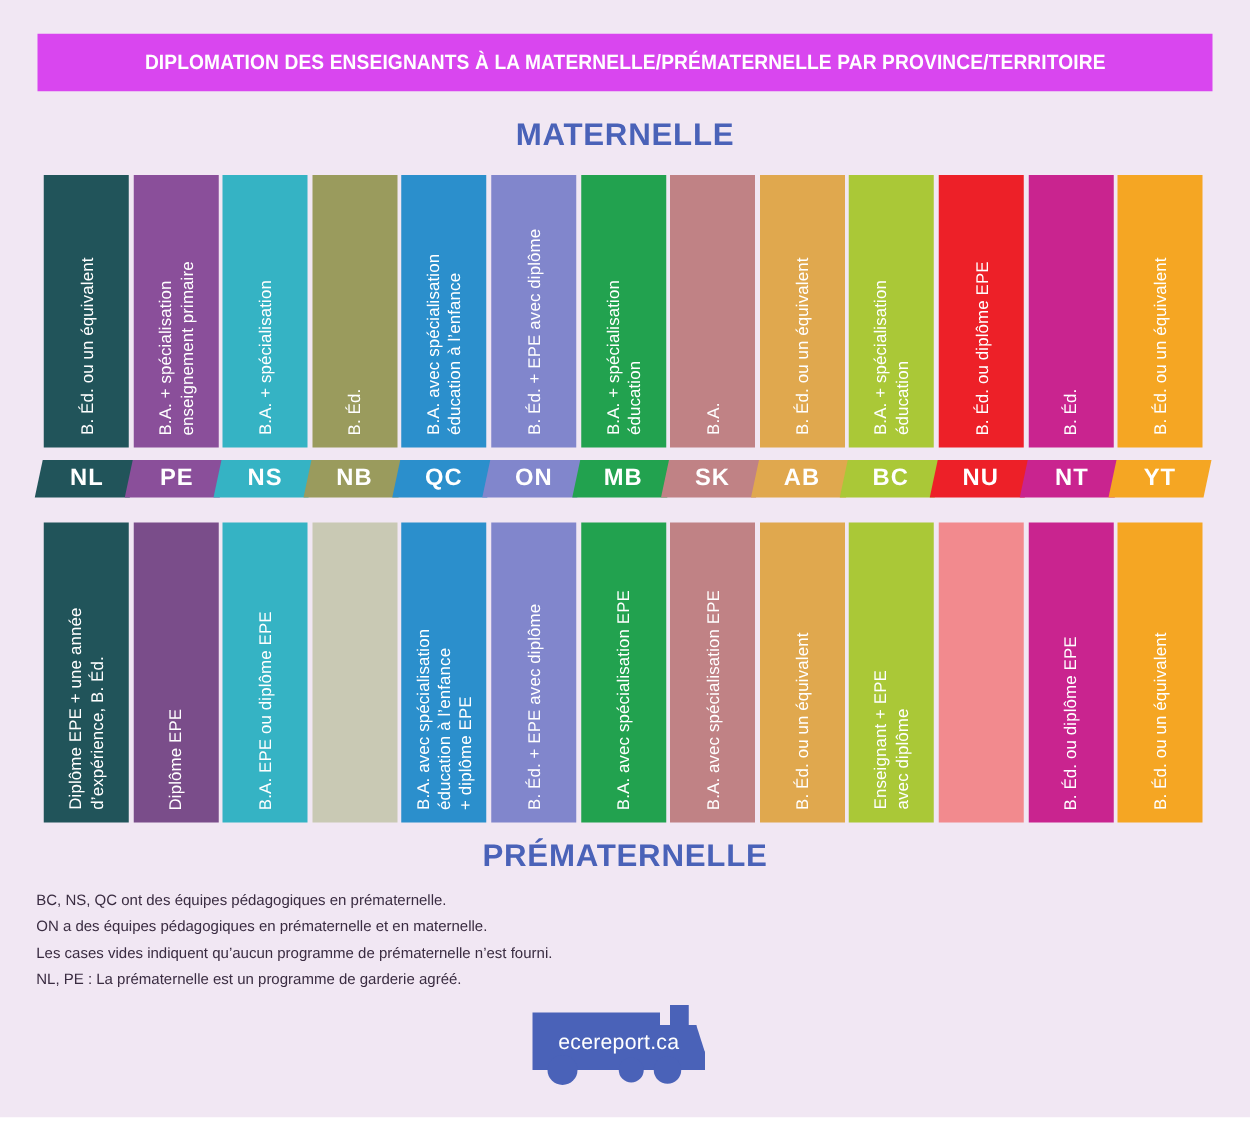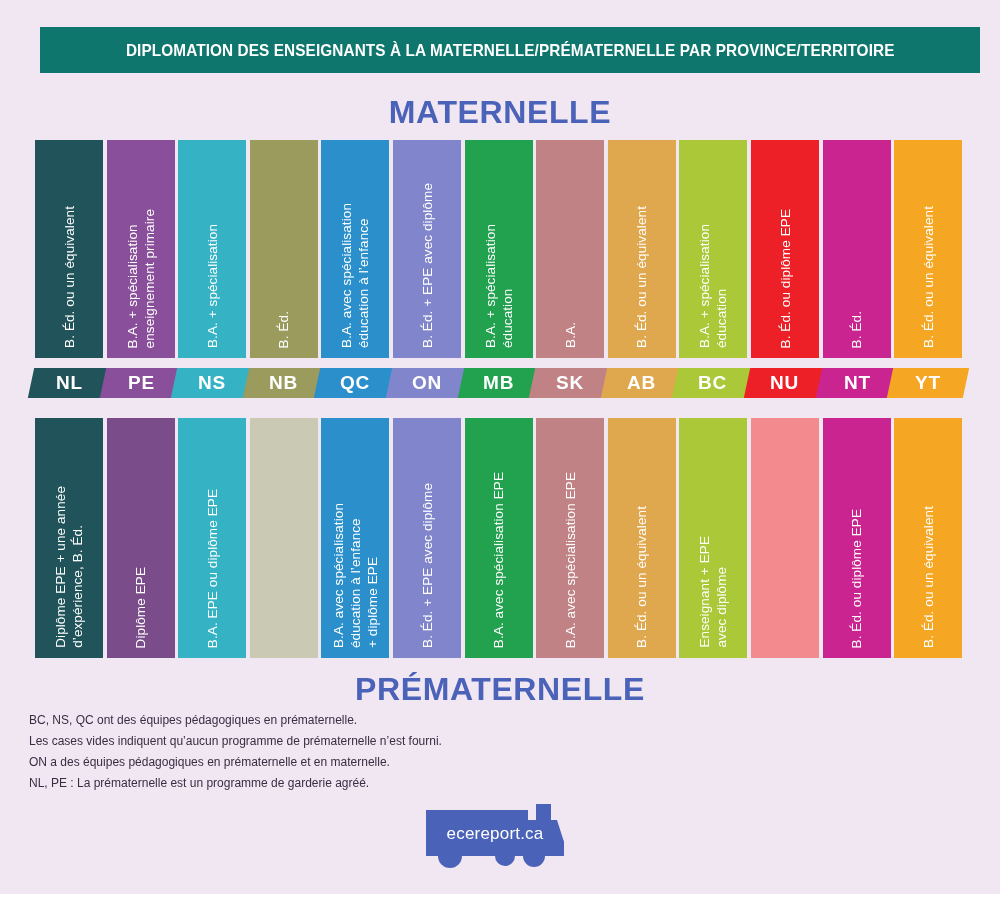--- a/index.html
+++ b/index.html
@@ -26,25 +26,25 @@
     left: 0;
     top: 894px;
     width: 1000px;
     height: 10px;
     background: #ffffff;
   }
 
   
   #title-banner {
     position: absolute;
-    left: 40px;
+    left: 30px;
     top: 27px;
     width: 940px;
     height: 46px;
-    background: #0f766e;
+    background: #d946ef;
     display: flex;
     align-items: center;
     justify-content: center;
   }
   #title-banner .title-text {
     color: #ffffff;
     font-size: 16.5px;
     font-weight: bold;
     letter-spacing: 0.1px;
     text-align: center;
@@ -52,21 +52,21 @@
     transform: scaleX(0.93);
   }
 
   
   .section-heading {
     position: absolute;
     left: 0;
     width: 1000px;
     text-align: center;
     color: #4a62b8;
-    font-size: 32px;
+    font-size: 25px;
     font-weight: bold;
     letter-spacing: 0.6px;
   }
   #heading-maternelle { top: 94px; }
   #heading-prematernelle { top: 671px; }
 
   
   #grid {
     position: absolute;
     left: 35px;
@@ -383,22 +383,22 @@
             <div class="bar-label">B. Éd. ou un équivalent</div>
           </div>
         </div>
       </div>
     </div>
 
   <div class="section-heading" id="heading-prematernelle">PRÉMATERNELLE</div>
 
   <div id="footnotes">
       <div class="note">BC, NS, QC ont des équipes pédagogiques en prématernelle.</div>
+      <div class="note">ON a des équipes pédagogiques en prématernelle et en maternelle.</div>
       <div class="note">Les cases vides indiquent qu’aucun programme de prématernelle n’est fourni.</div>
-      <div class="note">ON a des équipes pédagogiques en prématernelle et en maternelle.</div>
       <div class="note">NL, PE : La prématernelle est un programme de garderie agréé.</div>
     </div>
 
   <div id="logo">
     <svg width="150" height="78" viewBox="0 0 150 78">
       <path d="M6 10 L108 10 L108 20 L116 20 L116 4 L131 4 L131 20 L137 20 L137 28 L144 42 L144 56 L6 56 Z" fill="#4a62b8"></path>
       <path d="M108 20 L137 20 L144 42 L108 42 Z" fill="#4a62b8"></path>
       <circle cx="30" cy="56" r="12" fill="#4a62b8"></circle>
       <circle cx="85" cy="56" r="10" fill="#4a62b8"></circle>
       <circle cx="114" cy="56" r="11" fill="#4a62b8"></circle>

